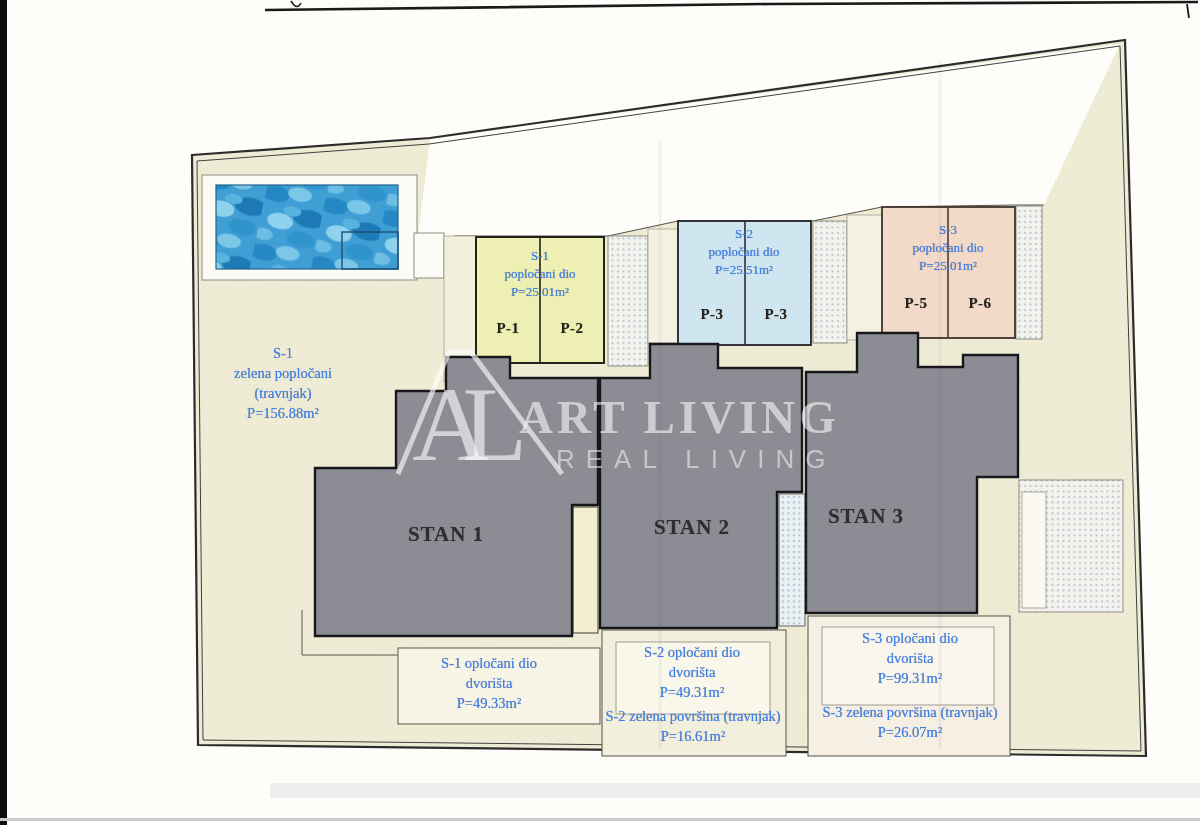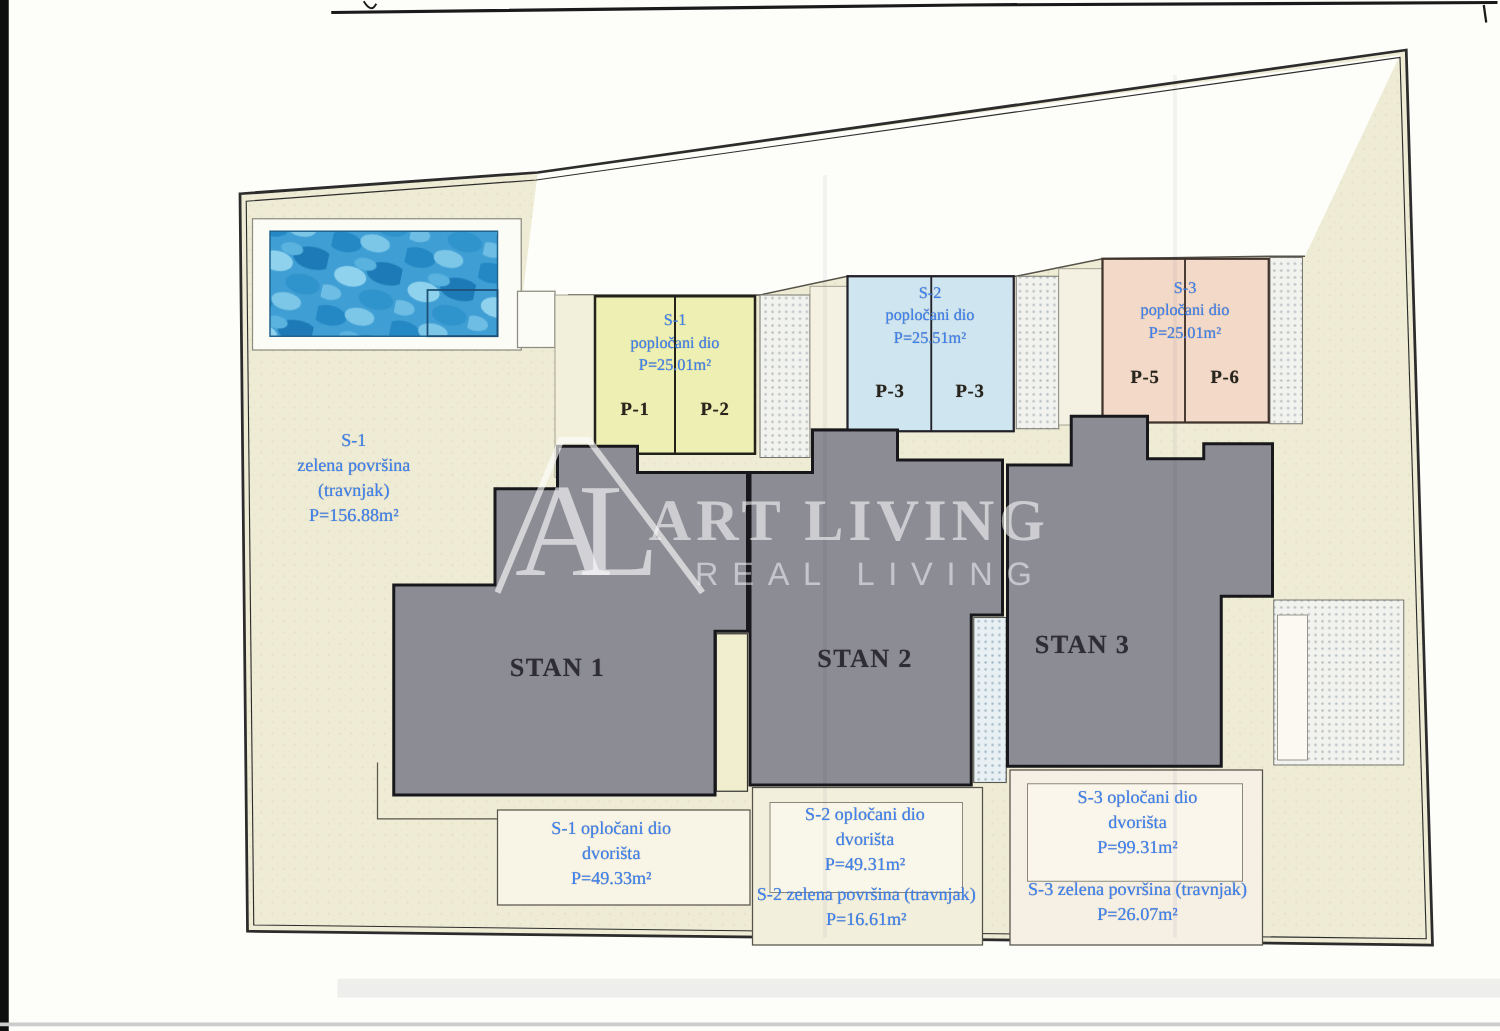--- a/index.html
+++ b/index.html
@@ -115,21 +115,21 @@
     <path d="M291,1 q6,10 10,2" fill="none" stroke="#1a1a1a" stroke-width="1.5"></path>
     <line x1="1187" y1="4" x2="1189" y2="18" stroke="#1a1a1a" stroke-width="1.8"></line>
     <rect x="270" y="783" width="930" height="15" fill="rgba(150,150,158,0.14)"></rect>
     <rect x="0" y="818" width="1200" height="3" fill="#cccccc"></rect>
 
     <path d="M398,474 L449,352 L471,352 L562,474" fill="none" stroke="rgba(255,255,255,0.62)" stroke-width="5"></path>
   </svg>
 
   <div class="lbl md" style="left:283px;top:383px;">
     <div>S-1</div>
-    <div>zelena površina</div>
+    <div>zelena popločani</div>
     <div>(travnjak)</div>
     <div>P=156.88m²</div>
   </div>
 
   <div class="lbl sm" style="left:540px;top:274px;">
     <div>S-1</div>
     <div>popločani dio</div>
     <div>P=25.01m²</div>
   </div>
   <div class="lbl stall" style="left:508px;top:328px;">P-1</div>

